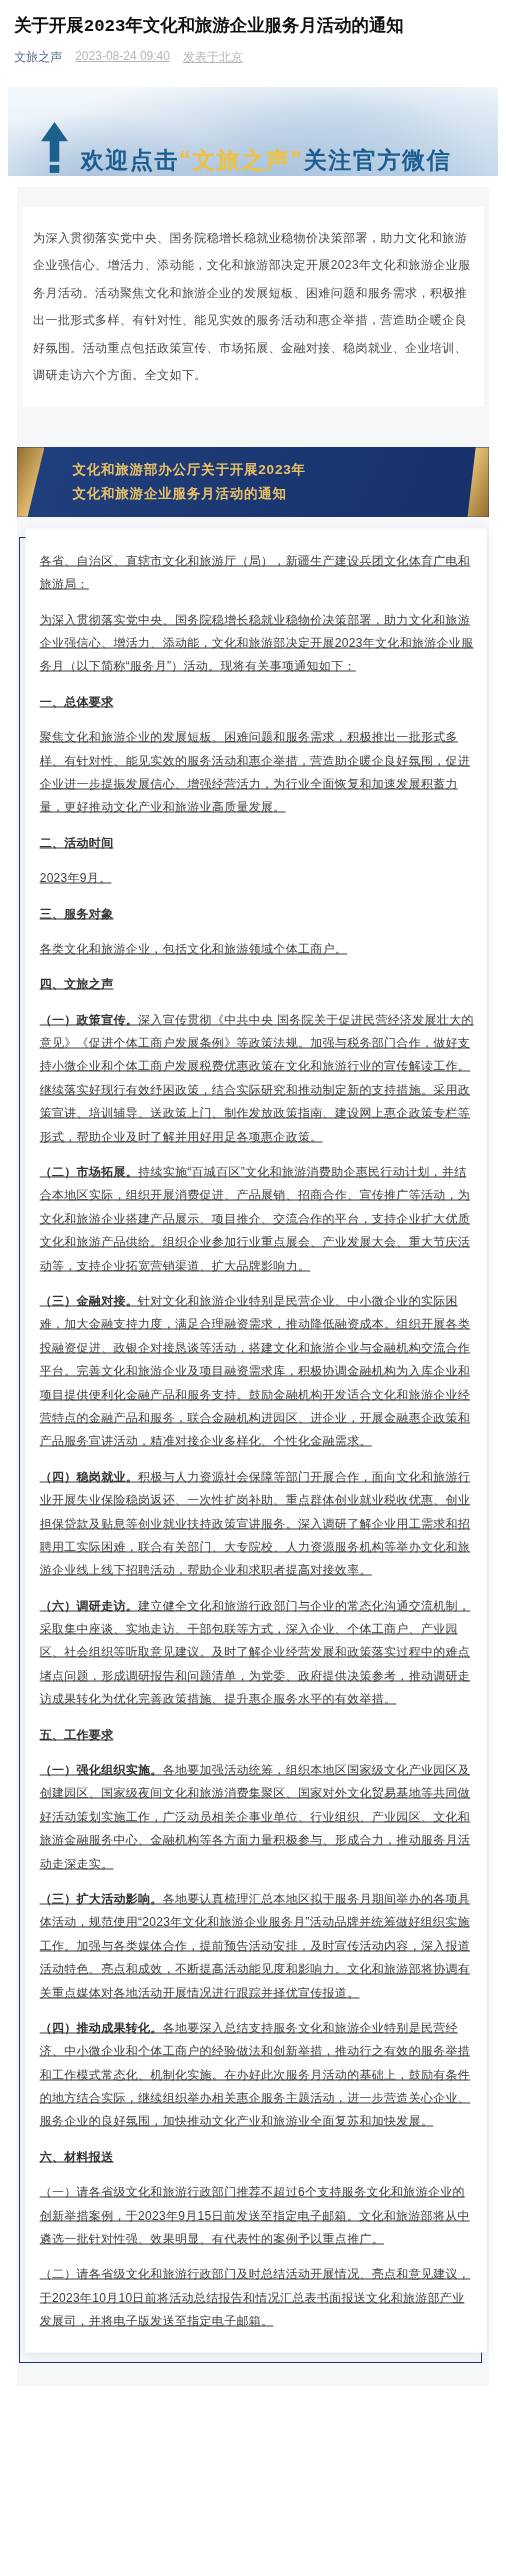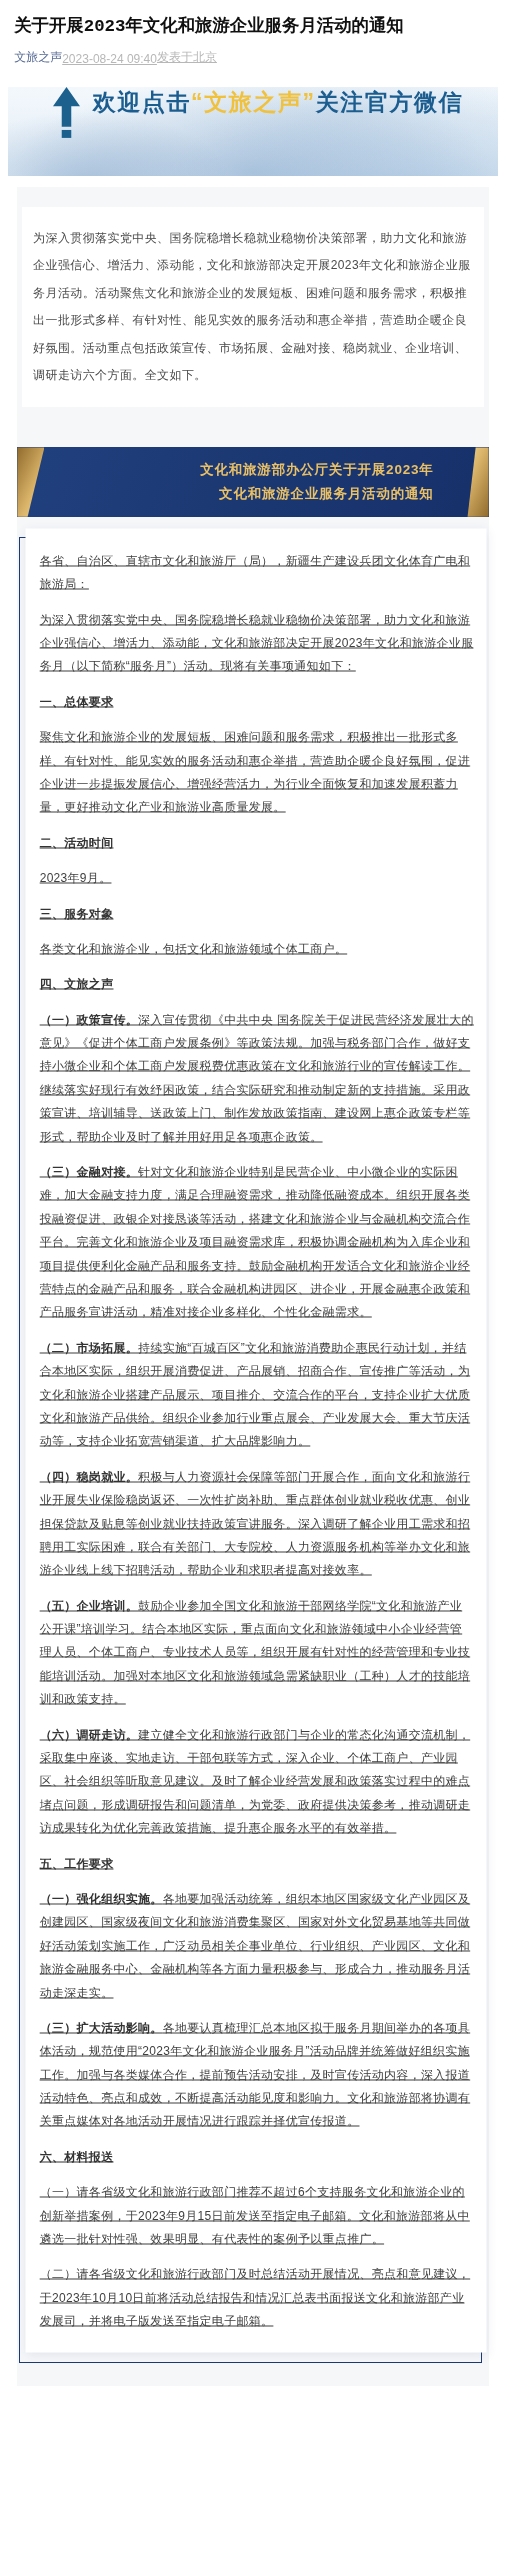--- a/index.html
+++ b/index.html
@@ -9,39 +9,38 @@
     font-family:"Liberation Sans","DejaVu Sans",sans-serif;
     color:#3f3f3f;
   }
   .page { width:506px; }
 
   
   .article-header { padding:14.2px 14.2px 0 14.2px; background:#fff; }
   .article-title {
     font-size:17.4px; line-height:1.45; font-weight:700; color:#101010;font-family:Liberation Mono, monospace;
   }
-  .byline { margin-top:9.5px; font-size:12px; display:flex; gap:0; align-items:flex-end; }
+  .byline { margin-top:9.5px; font-size:12px; display:flex; gap:13px; align-items:flex-start; }
   .account-link { color:#576b95; text-decoration:none; cursor:pointer; }
   .meta { color:#b7b7b7;text-decoration:underline; }
 
   
   .hero-banner {
     margin:20.6px 8px 0 8px;
     height:89px;
     position:relative;
-    display:flex; align-items:flex-start;
+    display:flex; align-items:flex-end;
     cursor:pointer;
     overflow:hidden;
     background:
       radial-gradient(ellipse 206px 103px at 16% 108%, rgba(140,172,205,.60), rgba(140,172,205,0) 70%),
       radial-gradient(ellipse 332px 135px at 50% 96%,  rgba(120,158,198,.48), rgba(120,158,198,0) 72%),
       radial-gradient(ellipse 380px 158px at 86% 115%, rgba(150,184,216,.52), rgba(150,184,216,0) 70%),
       radial-gradient(ellipse 237px 71px  at 70% 30%,  rgba(190,210,230,.35), rgba(190,210,230,0) 75%),
       linear-gradient(#f3f8fc,#e2ecf6);
-    padding-left: 12px;
   }
   .hero-arrow { margin-left:33px; flex:0 0 auto; }
   .hero-text {
     margin-left:12.7px;
     font-size:23px; font-weight:700; letter-spacing:1.6px;
     color:#1c5d90; white-space:nowrap;
   }
   .hero-text .gold { color:#f0c13d; }
 
   
@@ -60,21 +59,21 @@
   .intro-card p {
     font-size:12px; line-height:2.3; color:#4a4a4a; letter-spacing:0.4px;
   }
 
   
   .notice-banner {
     margin-top:40px;
     position:relative;
     background:linear-gradient(112deg,#20407e 0%, #1b3771 55%, #16306a 100%);
     padding:10.3px 55px;
-    text-align:right;
+    text-align:left;
     overflow:hidden;
   }
   .notice-banner .line {
     color:#e9c066; font-weight:700; font-size:13.5px; line-height:1.8; letter-spacing:0.8px;
     position:relative; z-index:2;
   }
   .gold-wedge { position:absolute; top:0; bottom:0; width:27px; z-index:1; }
   .gold-wedge.left {
     left:0;
     background:linear-gradient(115deg,#8f6a2c,#d9b368 60%,#f3dc9a);
@@ -160,28 +159,28 @@
             <p class="doc-para"><span class="txt">各省、自治区、直辖市文化和旅游厅（局），新疆生产建设兵团文化体育广电和旅游局：</span></p>
             <p class="doc-para"><span class="txt">为深入贯彻落实党中央、国务院稳增长稳就业稳物价决策部署，助力文化和旅游企业强信心、增活力、添动能，文化和旅游部决定开展2023年文化和旅游企业服务月（以下简称“服务月”）活动。现将有关事项通知如下：</span></p>
             <p class="doc-para heading"><span class="txt">一、总体要求</span></p>
             <p class="doc-para"><span class="txt">聚焦文化和旅游企业的发展短板、困难问题和服务需求，积极推出一批形式多样、有针对性、能见实效的服务活动和惠企举措，营造助企暖企良好氛围，促进企业进一步提振发展信心、增强经营活力，为行业全面恢复和加速发展积蓄力量，更好推动文化产业和旅游业高质量发展。</span></p>
             <p class="doc-para heading"><span class="txt">二、活动时间</span></p>
             <p class="doc-para"><span class="txt">2023年9月。</span></p>
             <p class="doc-para heading"><span class="txt">三、服务对象</span></p>
             <p class="doc-para"><span class="txt">各类文化和旅游企业，包括文化和旅游领域个体工商户。</span></p>
             <p class="doc-para heading"><span class="txt">四、文旅之声</span></p>
             <p class="doc-para"><b class="lead">（一）政策宣传。</b><span class="txt">深入宣传贯彻《中共中央 国务院关于促进民营经济发展壮大的意见》《促进个体工商户发展条例》等政策法规。加强与税务部门合作，做好支持小微企业和个体工商户发展税费优惠政策在文化和旅游行业的宣传解读工作。继续落实好现行有效纾困政策，结合实际研究和推动制定新的支持措施。采用政策宣讲、培训辅导、送政策上门、制作发放政策指南、建设网上惠企政策专栏等形式，帮助企业及时了解并用好用足各项惠企政策。</span></p>
+            <p class="doc-para"><b class="lead">（二）市场拓展。</b><span class="txt">持续实施“百城百区”文化和旅游消费助企惠民行动计划，并结合本地区实际，组织开展消费促进、产品展销、招商合作、宣传推广等活动，为文化和旅游企业搭建产品展示、项目推介、交流合作的平台，支持企业扩大优质文化和旅游产品供给。组织企业参加行业重点展会、产业发展大会、重大节庆活动等，支持企业拓宽营销渠道、扩大品牌影响力。</span></p>
             <p class="doc-para"><b class="lead">（三）金融对接。</b><span class="txt">针对文化和旅游企业特别是民营企业、中小微企业的实际困难，加大金融支持力度，满足合理融资需求，推动降低融资成本。组织开展各类投融资促进、政银企对接恳谈等活动，搭建文化和旅游企业与金融机构交流合作平台。完善文化和旅游企业及项目融资需求库，积极协调金融机构为入库企业和项目提供便利化金融产品和服务支持。鼓励金融机构开发适合文化和旅游企业经营特点的金融产品和服务，联合金融机构进园区、进企业，开展金融惠企政策和产品服务宣讲活动，精准对接企业多样化、个性化金融需求。</span></p>
-            <p class="doc-para"><b class="lead">（二）市场拓展。</b><span class="txt">持续实施“百城百区”文化和旅游消费助企惠民行动计划，并结合本地区实际，组织开展消费促进、产品展销、招商合作、宣传推广等活动，为文化和旅游企业搭建产品展示、项目推介、交流合作的平台，支持企业扩大优质文化和旅游产品供给。组织企业参加行业重点展会、产业发展大会、重大节庆活动等，支持企业拓宽营销渠道、扩大品牌影响力。</span></p>
             <p class="doc-para"><b class="lead">（四）稳岗就业。</b><span class="txt">积极与人力资源社会保障等部门开展合作，面向文化和旅游行业开展失业保险稳岗返还、一次性扩岗补助、重点群体创业就业税收优惠、创业担保贷款及贴息等创业就业扶持政策宣讲服务。深入调研了解企业用工需求和招聘用工实际困难，联合有关部门、大专院校、人力资源服务机构等举办文化和旅游企业线上线下招聘活动，帮助企业和求职者提高对接效率。</span></p>
-            <p class="doc-para"><b class="lead">（五）企业培训。</b><span class="txt">鼓励企业参加全国文化和旅游干部网络学院“文化和旅游产业公开课”培训学习。结合本地区实际，重点面向文化和旅游领域中小企业经营管理人员、个体工商户、专业技术人员等，组织开展有针对性的经营管理和专业技能培训活动。加强对本地区文化和旅游领域急需紧缺职业（工种）人才的技能培训和政策支持。</span></p>
             <p class="doc-para"><b class="lead">（六）调研走访。</b><span class="txt">建立健全文化和旅游行政部门与企业的常态化沟通交流机制，采取集中座谈、实地走访、干部包联等方式，深入企业、个体工商户、产业园区、社会组织等听取意见建议。及时了解企业经营发展和政策落实过程中的难点堵点问题，形成调研报告和问题清单，为党委、政府提供决策参考，推动调研走访成果转化为优化完善政策措施、提升惠企服务水平的有效举措。</span></p>
             <p class="doc-para heading"><span class="txt">五、工作要求</span></p>
             <p class="doc-para"><b class="lead">（一）强化组织实施。</b><span class="txt">各地要加强活动统筹，组织本地区国家级文化产业园区及创建园区、国家级夜间文化和旅游消费集聚区、国家对外文化贸易基地等共同做好活动策划实施工作，广泛动员相关企事业单位、行业组织、产业园区、文化和旅游金融服务中心、金融机构等各方面力量积极参与、形成合力，推动服务月活动走深走实。</span></p>
             <p class="doc-para"><b class="lead">（三）扩大活动影响。</b><span class="txt">各地要认真梳理汇总本地区拟于服务月期间举办的各项具体活动，规范使用“2023年文化和旅游企业服务月”活动品牌并统筹做好组织实施工作。加强与各类媒体合作，提前预告活动安排，及时宣传活动内容，深入报道活动特色、亮点和成效，不断提高活动能见度和影响力。文化和旅游部将协调有关重点媒体对各地活动开展情况进行跟踪并择优宣传报道。</span></p>
+            <p class="doc-para"><b class="lead">（四）推动成果转化。</b><span class="txt">各地要深入总结支持服务文化和旅游企业特别是民营经济、中小微企业和个体工商户的经验做法和创新举措，推动行之有效的服务举措和工作模式常态化、机制化实施。在办好此次服务月活动的基础上，鼓励有条件的地方结合实际，继续组织举办相关惠企服务主题活动，进一步营造关心企业、服务企业的良好氛围，加快推动文化产业和旅游业全面复苏和加快发展。</span></p>
             <p class="doc-para heading"><span class="txt">六、材料报送</span></p>
             <p class="doc-para"><span class="txt">（一）请各省级文化和旅游行政部门推荐不超过6个支持服务文化和旅游企业的创新举措案例，于2023年9月15日前发送至指定电子邮箱。文化和旅游部将从中遴选一批针对性强、效果明显、有代表性的案例予以重点推广。</span></p>
             <p class="doc-para"><span class="txt">（二）请各省级文化和旅游行政部门及时总结活动开展情况、亮点和意见建议，于2023年10月10日前将活动总结报告和情况汇总表书面报送文化和旅游部产业发展司，并将电子版发送至指定电子邮箱。</span></p>
           </div>
       </div>
 
     </div>
 
   </div>
 </div>

